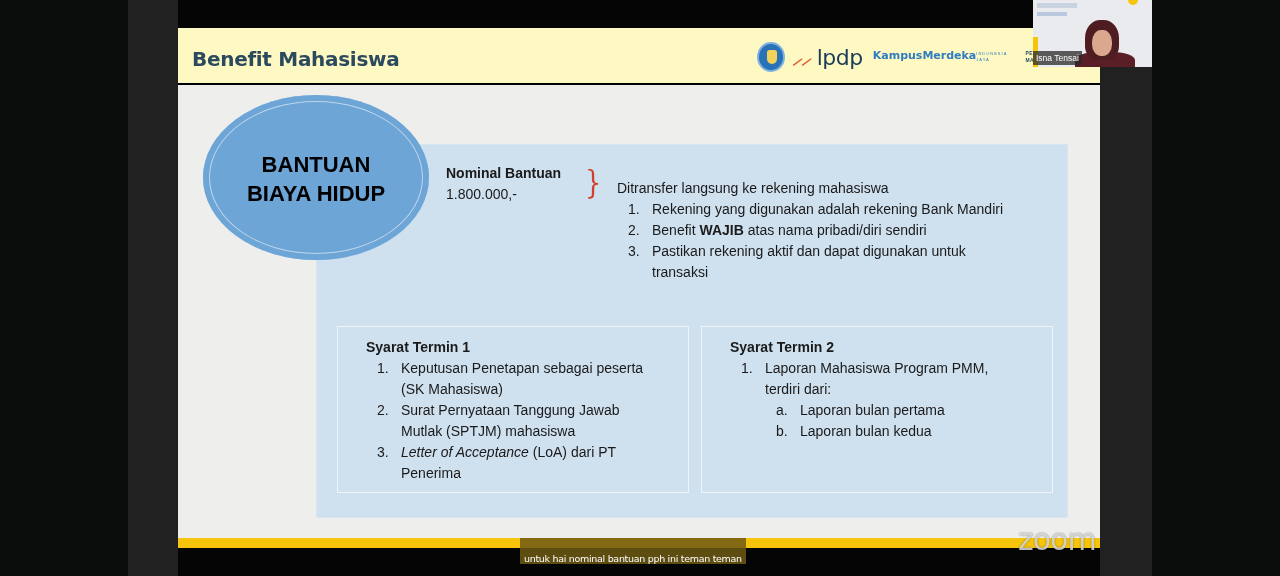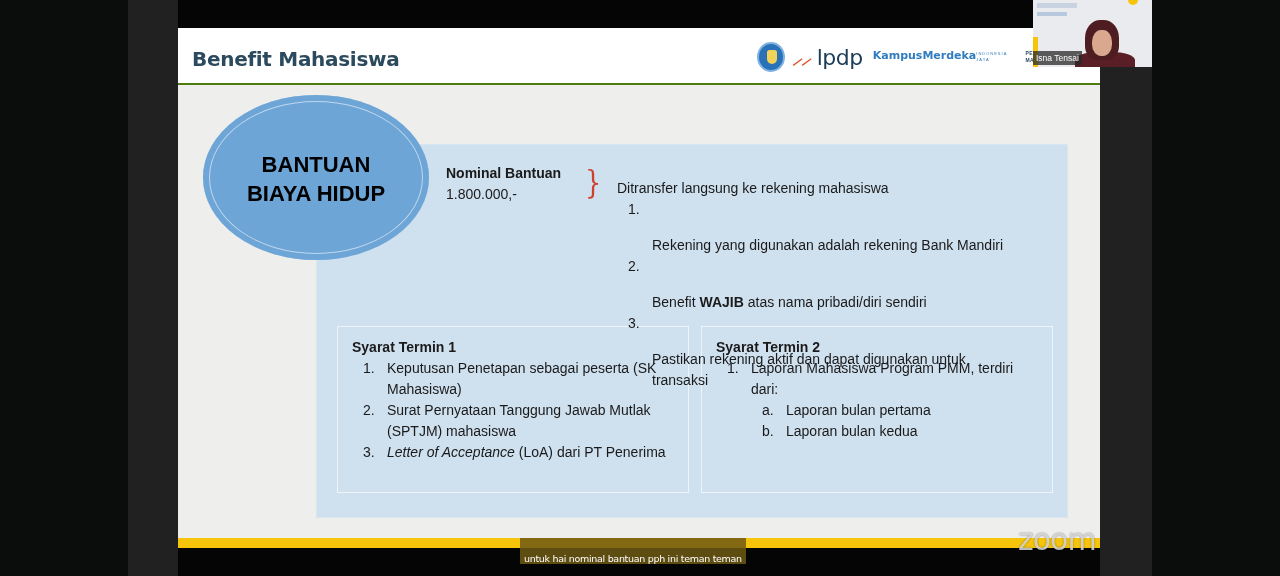--- a/index.html
+++ b/index.html
@@ -3,21 +3,21 @@
 <meta charset="utf-8">
 <style>
   * { box-sizing: border-box; margin: 0; padding: 0; }
   html, body { width: 1280px; height: 576px; overflow: hidden; background: #0b0c0c; font-family: "Liberation Sans", sans-serif; }
   .stage { position: relative; width: 1280px; height: 576px; background: #0b0c0c; }
   .side-slab-left { position: absolute; left: 128px; top: 0; width: 50px; height: 576px; background: #202120; }
   .side-slab-right { position: absolute; left: 1100px; top: 0; width: 52px; height: 576px; background: #202120; }
   .top-black { position: absolute; left: 178px; top: 0; width: 922px; height: 28px; background: #050505; }
 
   .slide { position: absolute; left: 178px; top: 28px; width: 922px; height: 520px; background: #eeeeec; overflow: hidden; }
-  .slide-header { position: absolute; left: 0; top: 0; width: 922px; height: 57px; background: #ffffff; border-bottom: 2px solid #4d7c0f; }
+  .slide-header { position: absolute; left: 0; top: 0; width: 922px; height: 57px; background: #fef9c3; border-bottom: 2px solid #000000; }
   .slide-title { position: absolute; left: 14px; top: 19px; font-family: "DejaVu Sans", sans-serif; font-weight: bold; font-size: 20px; color: #2b4a5e; letter-spacing: -0.3px; }
 
   .logos { position: absolute; left: 579px; top: 9px; height: 40px; display: flex; align-items: center; gap: 8px; }
   .logo-kemdikbud { width: 30px; height: 30px; border-radius: 50%; background: #2a72b8; border: 2px solid #7fb2e0; position: relative; }
   .logo-kemdikbud::after { content: ""; position: absolute; left: 8px; top: 6px; width: 10px; height: 14px; background: #f3d25a; border-radius: 3px 3px 6px 6px; }
   .logo-lpdp-mark { color: #e2542a; font-weight: bold; font-size: 18px; transform: skewX(-20deg); margin-left: 2px; }
   .logo-lpdp { font-family: "DejaVu Sans", sans-serif; font-size: 22px; color: #1c3d5a; letter-spacing: -0.5px; margin-left: -4px; }
   .logo-kampus { display: flex; line-height: 10px; margin-left: 2px; }
   .logo-kampus .k1 { font-family: "DejaVu Sans", sans-serif; font-size: 11px; color: #2f7cc0; font-weight: bold; }
   .logo-kampus .k2 { font-family: "DejaVu Sans", sans-serif; font-size: 11px; color: #2f7cc0; font-weight: bold; }
@@ -34,24 +34,24 @@
   .nominal-label { position: absolute; left: 268px; top: 137px; font-weight: bold; font-size: 14px; color: #1a1a1a; z-index: 3; }
   .nominal-value { position: absolute; left: 268px; top: 158px; font-size: 14px; color: #1a1a1a; z-index: 3; }
   .brace { position: absolute; left: 405px; top: 138px; font-size: 32px; color: #d0402c; font-family: "DejaVu Serif", serif; line-height: 32px; z-index: 3; transform: scaleX(0.8); }
 
   .info { position: absolute; left: 439px; top: 150px; z-index: 3; color: #1a1a1a; font-size: 14px; line-height: 21px; }
   .info .transfer { display: block; }
   .info .heading { display: block; font-weight: bold; }
   .info ol { list-style: none; margin-left: 11px; }
   .info li { display: flex; }
   .info li .num { width: 24px; flex: none; }
-  .info li .txt { width: 400px; margin-top: 36px; }
+  .info li .txt { width: 400px; }
   .info b { font-weight: bold; }
 
-  .term-box { position: absolute; top: 298px; height: 167px; border: 1.5px solid #eef4fa; background: #cfe0ef; padding: 10px 14px; color: #1a1a1a; font-size: 14px; line-height: 21px; }
+  .term-box { position: absolute; top: 298px; height: 167px; border: 1.5px solid #eef4fa; background: #cfe0ef; padding: 10px 28px; color: #1a1a1a; font-size: 14px; line-height: 21px; }
   .term1 { left: 159px; width: 352px; }
   .term2 { left: 523px; width: 352px; }
   .term-title { font-weight: bold; }
   .term-box ol { list-style: none; margin-left: 11px; }
   .term-box li { display: flex; }
   .term-box li .num { width: 24px; flex: none; }
   .term-box .sub { margin-left: 24px; }
   .term-box em { font-style: italic; }
 
   .bottom-black { position: absolute; left: 178px; top: 548px; width: 922px; height: 28px; background: #050505; }

